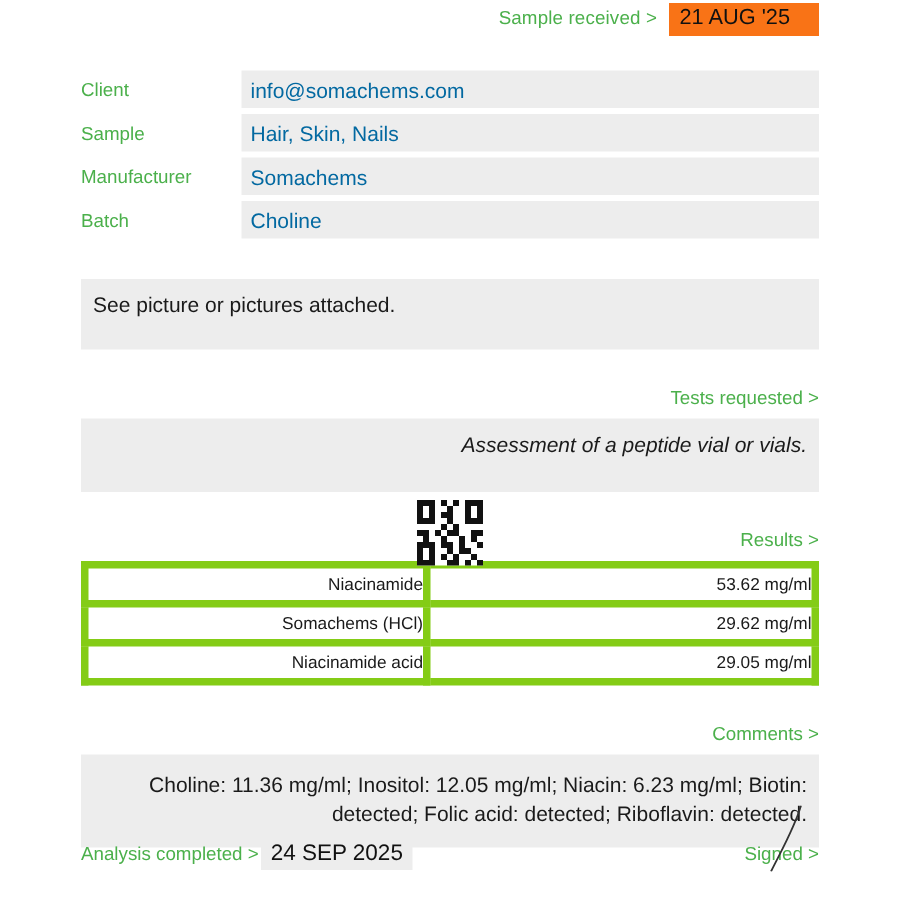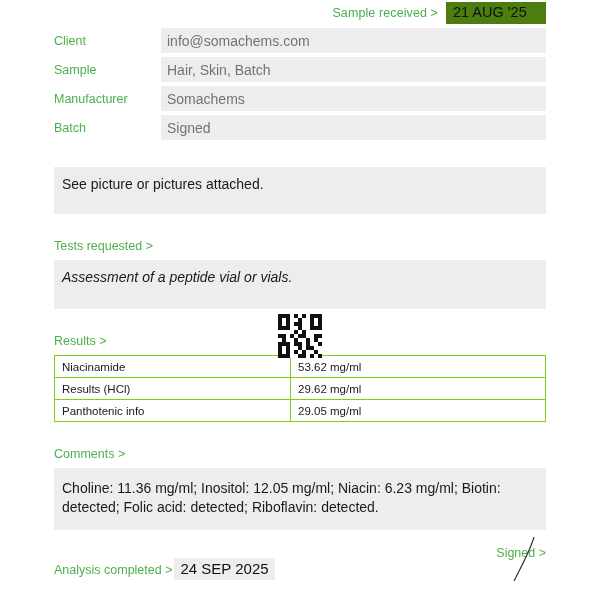--- a/index.html
+++ b/index.html
@@ -33,63 +33,64 @@
   }
   .header-label {
     color: #4bb04b;
     font-size: 12.5px;
     margin-right: 8px;
     letter-spacing: 0.1px;
   }
   .header-date {
     font-size: 14.5px;
     color: #111;
-    background: #4d7c0f;
+    background: #f97316;
     padding: 3px 7px 4px 7px;
     line-height: 1;
     min-width: 86px;
     text-align: left;
   }
 
   
   .fields {
+    margin-top: 19px;
   }
   .field-row {
     display: flex;
     align-items: stretch;
     height: 25px;
     margin-bottom: 0px;
   }
   .field-label {
     color: #4bb04b;
     font-size: 12.5px;
     width: 107px;
     flex: 0 0 107px;
     display: flex;
     align-items: center;
   }
   .field-value {
     flex: 1;
     background: #ededed;
     font-size: 14px;
-    color: #737373;
+    color: #0369a1;
     display: flex;
     align-items: center;
     padding-left: 6px;
   }
   .field-spacer { height: 4px; }
 
   
   .section-title {
     color: #4bb04b;
     font-size: 12.5px;
     margin: 0 0 7px 0;
   }
   .section-gap-a { margin-top: 27px; }
-  .section-gap-b { margin-top: 25px; }
+  .section-gap-b { margin-top: 25px; text-align: right; }
   .box {
     background: #ededed;
     min-height: 47px;
     font-size: 14px;
     color: #1a1a1a;
     padding: 8px 8px 8px 8px;
     box-sizing: border-box;
     line-height: 1.35;
   }
   .box.tall { min-height: 49px; font-style: italic; }
@@ -108,21 +109,21 @@
     left: 224px;
     width: 44px;
     height: 44px;
   }
   .results-table {
     border-collapse: collapse;
     width: 100%;
     table-layout: fixed;
   }
   .results-table td {
-    border: 1px solid #84cc16;
+    border: 5px solid #84cc16;
     font-size: 11.5px;
     color: #1a1a1a;
     height: 21px;
     padding: 0 0 0 7px;
     vertical-align: middle;
   }
   .results-table td.val {
     width: 247px;
   }
 
@@ -155,21 +156,21 @@
   .footer-right {
     position: relative;
     width: 120px;
     height: 34px;
   }
   .sig-label {
     color: #4bb04b;
     font-size: 12.5px;
     position: absolute;
     right: 0;
-    top: 0;
+    top: 16px;
   }
   .sig-stroke {
     position: absolute;
     right: 8px;
     top: -9px;
     width: 30px;
     height: 44px;
   }
 </style>
 </head>
@@ -183,31 +184,31 @@
   </div>
 
   <div class="fields">
     <div class="field-row">
       <span class="field-label">Client</span>
       <span class="field-value">info@somachems.com</span>
     </div>
     <div class="field-spacer"></div>
     <div class="field-row">
       <span class="field-label">Sample</span>
-      <span class="field-value">Hair, Skin, Batch</span>
+      <span class="field-value">Hair, Skin, Nails</span>
     </div>
     <div class="field-spacer"></div>
     <div class="field-row">
       <span class="field-label">Manufacturer</span>
       <span class="field-value">Somachems</span>
     </div>
     <div class="field-spacer"></div>
     <div class="field-row">
       <span class="field-label">Batch</span>
-      <span class="field-value">Signed</span>
+      <span class="field-value">Choline</span>
     </div>
   </div>
 
   <div class="section-gap-a">
     <div class="box">See picture or pictures attached.</div>
   </div>
 
   <div class="section-gap-b">
     <div class="section-title">Tests requested &gt;</div>
     <div class="box tall">Assessment of a peptide vial or vials.</div>
@@ -266,25 +267,25 @@
       </svg>
     </div>
     <div class="section-title">Results &gt;</div>
     <table class="results-table">
       <tbody>
         <tr>
           <td>Niacinamide</td>
           <td class="val">53.62 mg/ml</td>
         </tr>
         <tr>
-          <td>Results (HCl)</td>
+          <td>Somachems (HCl)</td>
           <td class="val">29.62 mg/ml</td>
         </tr>
         <tr>
-          <td>Panthotenic info</td>
+          <td>Niacinamide acid</td>
           <td class="val">29.05 mg/ml</td>
         </tr>
       </tbody>
     </table>
   </div>
 
   <div class="section-gap-b">
     <div class="section-title">Comments &gt;</div>
     <div class="box comments">Choline: 11.36 mg/ml; Inositol: 12.05 mg/ml; Niacin: 6.23 mg/ml; Biotin: detected; Folic acid: detected; Riboflavin: detected.</div>
   </div>

